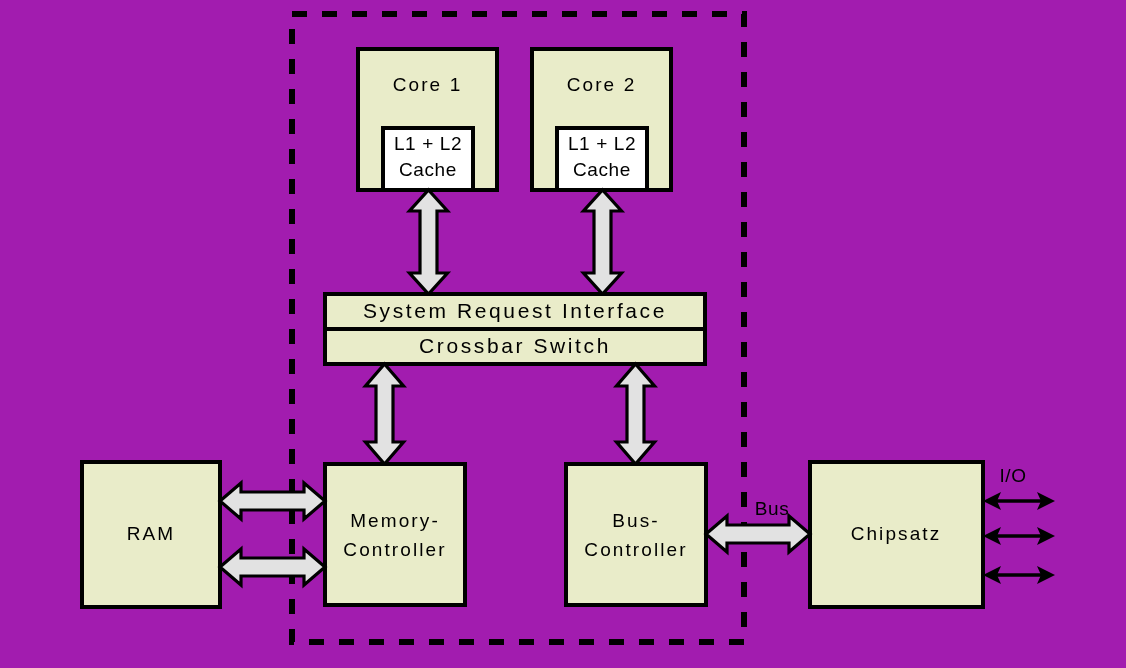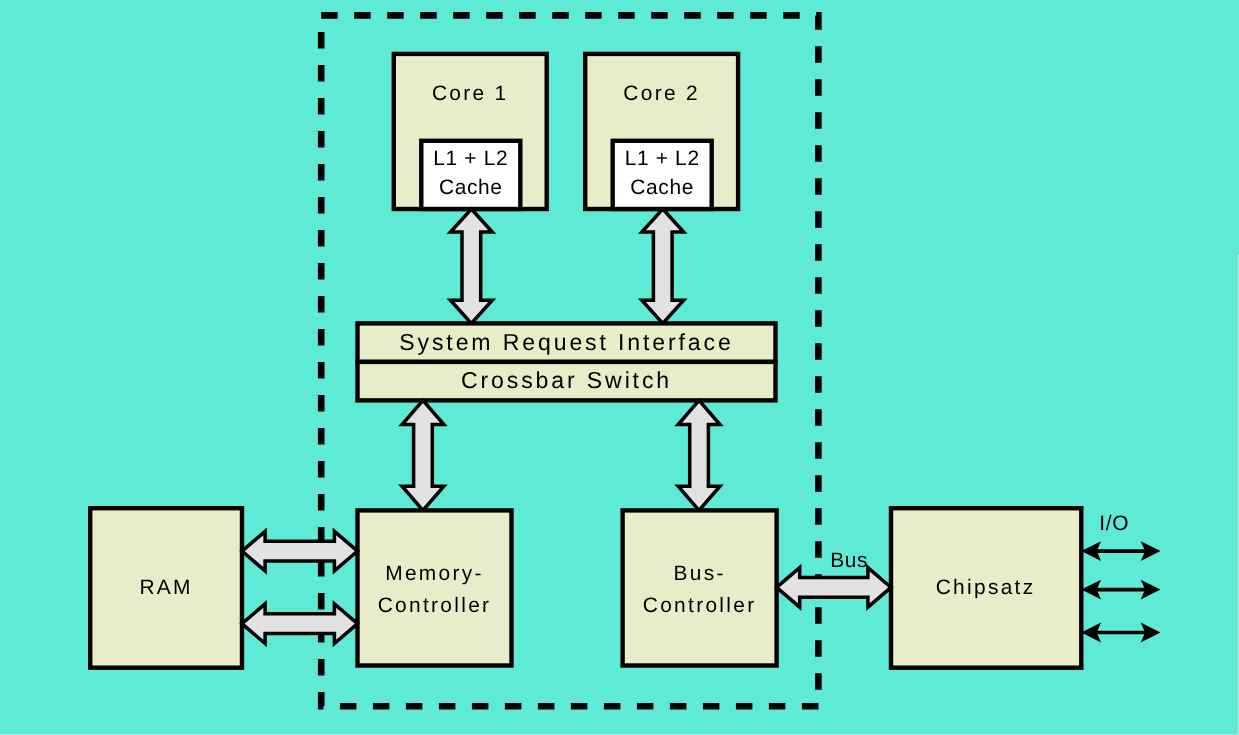--- a/index.html
+++ b/index.html
@@ -11,21 +11,21 @@
   body {
     width: 1126px;
     height: 668px;
     overflow: hidden;
     font-family: "Liberation Sans", sans-serif;
   }
   #diagram-root {
     position: relative;
     width: 1126px;
     height: 668px;
-    background: #5eead4;
+    background: #a21caf;
   }
   svg#diagram {
     display: block;
     width: 1126px;
     height: 668px;
   }
   .box-fill {
     fill: #e9ecc9;
     stroke: #000000;
     stroke-width: 4;

